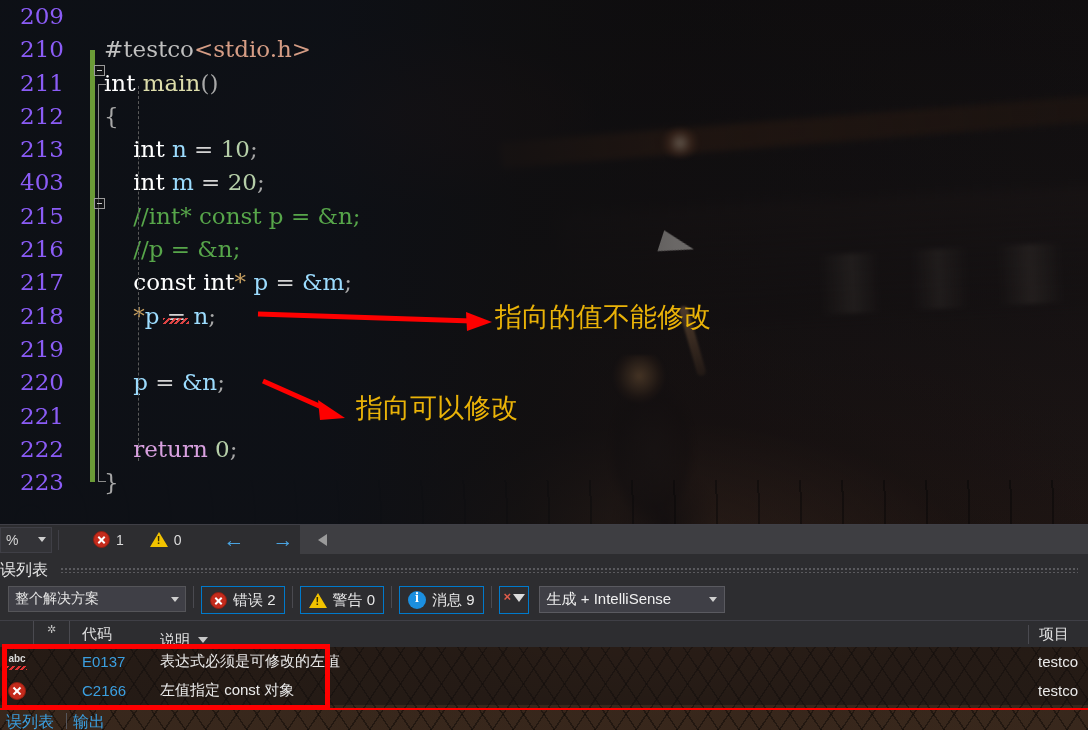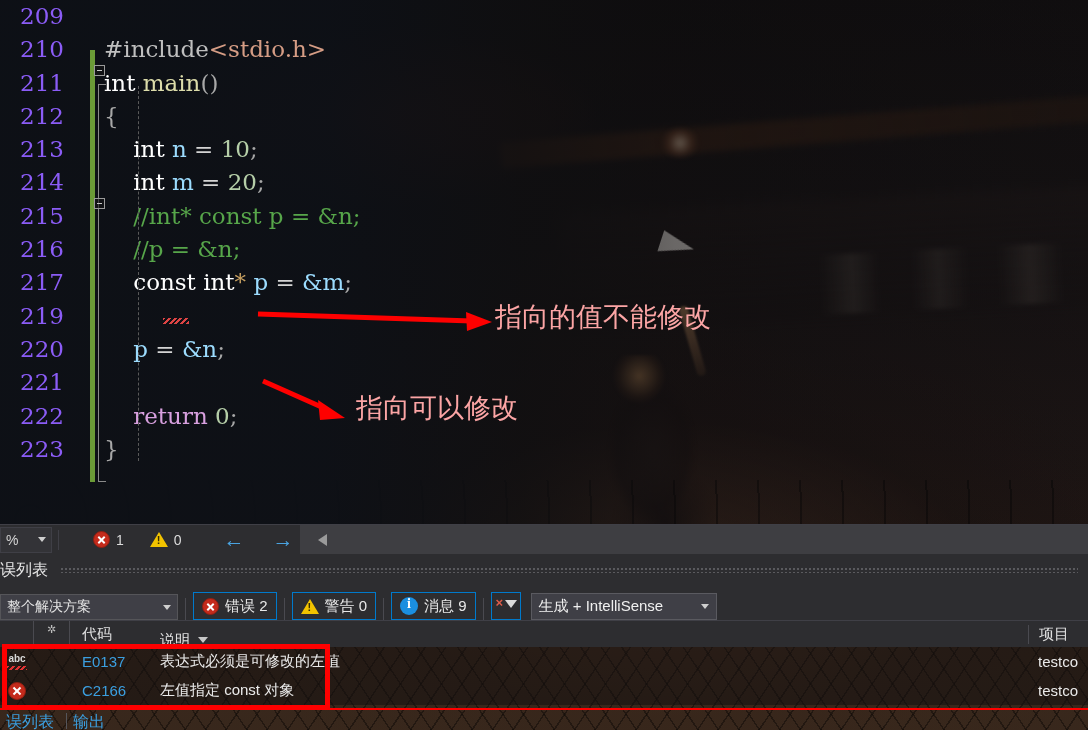--- a/index.html
+++ b/index.html
@@ -186,21 +186,21 @@
     position: absolute;
     left: 163px; top: 318px; width: 26px; height: 6px;
     background-image: repeating-linear-gradient(135deg, #d44 0 2px, rgba(0,0,0,0) 2px 4px);
     z-index: 5;
   }
 
   
   .anno-svg { position: absolute; inset: 0; z-index: 6; pointer-events: none; }
   .anno-text {
     position: absolute;
-    color: #fca5a5;
+    color: #eab308;
     font-family: "DejaVu Sans", "Liberation Sans", sans-serif;
     font-size: 27px;
     font-weight: 500;
     z-index: 7;
     white-space: nowrap;
   }
   #anno1 { left: 495px; top: 299px; }
   #anno2 { left: 356px; top: 390px; }
 
   
@@ -278,22 +278,22 @@
     background: #2d2d30;
   }
   .panel-title .grip {
     flex: 1; height: 6px; margin-left: 12px; margin-right: 10px;
     background-image: radial-gradient(circle, #5a5a5e 1px, rgba(0,0,0,0) 1.2px);
     background-size: 4px 4px;
   }
   .panel-toolbar {
     height: 34px;
     background: #2d2d30;
-    display: flex; align-items: flex-end; gap: 0;
-    padding-left: 8px;
+    display: flex; align-items: flex-start; gap: 0;
+    padding-left: 16px;
   }
   .scope-combo {
     width: 178px; height: 26px;
     background: #3f3f46;
     border: 1px solid #555559;
     display: flex; align-items: center; justify-content: space-between;
     padding: 0 6px;
     color: #e4e4e4; font-size: 14px;
     margin-left: -8px;
   }
@@ -447,28 +447,29 @@
     <div class="wp-ground"></div>
     <div class="wp-wire"></div>
     <div class="wp-fence"></div>
   </div>
 
   <div class="editor">
     <div class="editor-shade"></div>
 
     <div class="code-area" id="code-area">
         <div class="line"><span class="ln">209</span><span class="code-text" style="padding-left: 32px;"></span></div>
-        <div class="line"><span class="ln">210</span><span class="code-text" style="padding-left: 32px;"><span class="pp">#include</span><span class="str">&lt;stdio.h&gt;</span></span></div>
+        <div class="line"><span class="ln">210</span><span class="code-text" style="padding-left: 32px;"><span class="pp">#testco</span><span class="str">&lt;stdio.h&gt;</span></span></div>
         <div class="line"><span class="ln">211</span><span class="code-text" style="padding-left: 32px;"><span class="kw">int</span><span class="op"> </span><span class="fn">main</span><span class="punc">()</span></span></div>
         <div class="line"><span class="ln">212</span><span class="code-text" style="padding-left: 32px;"><span class="punc">{</span></span></div>
         <div class="line"><span class="ln">213</span><span class="code-text" style="padding-left: 32px;"><span class="kw">    int</span><span class="op"> </span><span class="var">n</span><span class="op"> = </span><span class="num">10</span><span class="punc">;</span></span></div>
-        <div class="line"><span class="ln">214</span><span class="code-text" style="padding-left: 32px;"><span class="kw">    int</span><span class="op"> </span><span class="var">m</span><span class="op"> = </span><span class="num">20</span><span class="punc">;</span></span></div>
+        <div class="line"><span class="ln">403</span><span class="code-text" style="padding-left: 32px;"><span class="kw">    int</span><span class="op"> </span><span class="var">m</span><span class="op"> = </span><span class="num">20</span><span class="punc">;</span></span></div>
         <div class="line"><span class="ln">215</span><span class="code-text" style="padding-left: 32px;"><span class="cmt">    //int* const p = &amp;n;</span></span></div>
         <div class="line"><span class="ln">216</span><span class="code-text" style="padding-left: 32px;"><span class="cmt">    //p = &amp;n;</span></span></div>
         <div class="line"><span class="ln">217</span><span class="code-text" style="padding-left: 32px;"><span class="kw">    const</span><span class="op"> </span><span class="kw">int</span><span class="opo">*</span><span class="op"> </span><span class="var">p</span><span class="op"> = </span><span class="var">&amp;m</span><span class="punc">;</span></span></div>
+        <div class="line"><span class="ln">218</span><span class="code-text" style="padding-left: 32px;"><span class="opo">    *</span><span class="var">p</span><span class="op"> = </span><span class="var">n</span><span class="punc">;</span></span></div>
         <div class="line"><span class="ln">219</span><span class="code-text" style="padding-left: 32px;"></span></div>
         <div class="line"><span class="ln">220</span><span class="code-text" style="padding-left: 32px;"><span class="var">    p</span><span class="op"> = </span><span class="var">&amp;n</span><span class="punc">;</span></span></div>
         <div class="line"><span class="ln">221</span><span class="code-text" style="padding-left: 32px;"></span></div>
         <div class="line"><span class="ln">222</span><span class="code-text" style="padding-left: 32px;"><span class="ret">    return</span><span class="op"> </span><span class="num">0</span><span class="punc">;</span></span></div>
         <div class="line"><span class="ln">223</span><span class="code-text" style="padding-left: 32px;"><span class="punc">}</span></span></div>
       </div>
 
     <div class="gutter-change"></div>
     <div class="fold-bracket"></div>
     <div class="indent-guide"></div>

